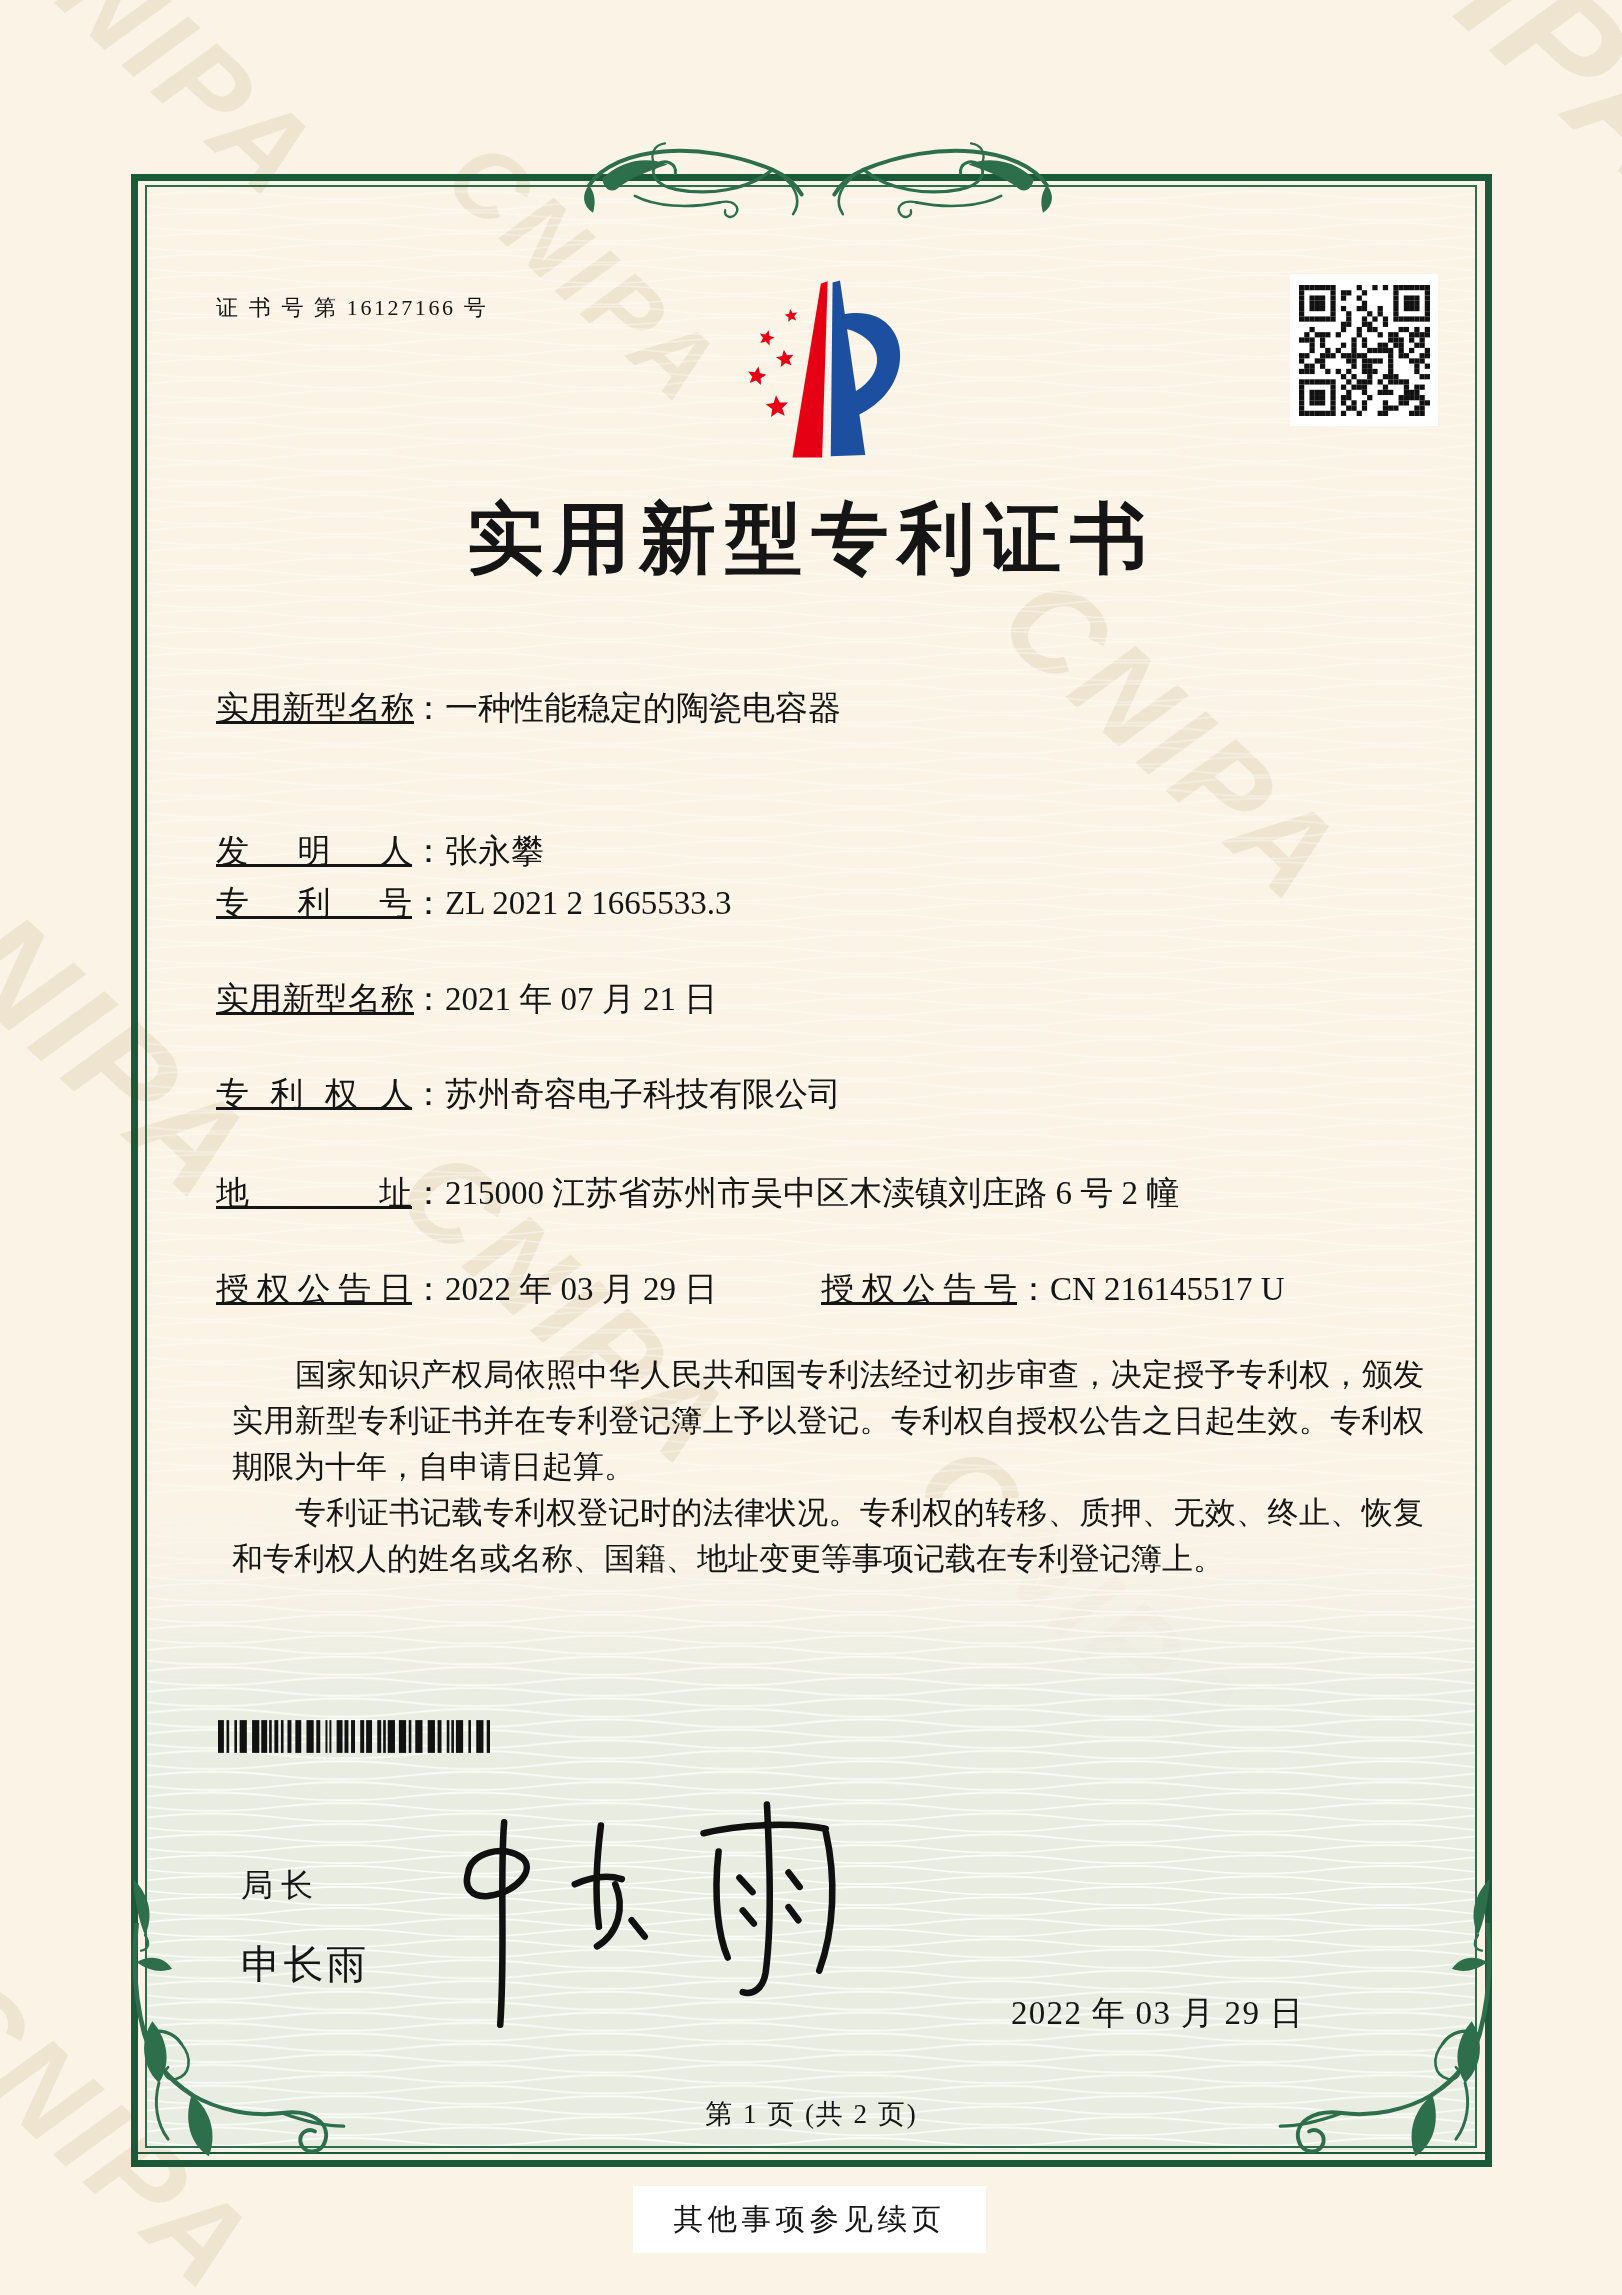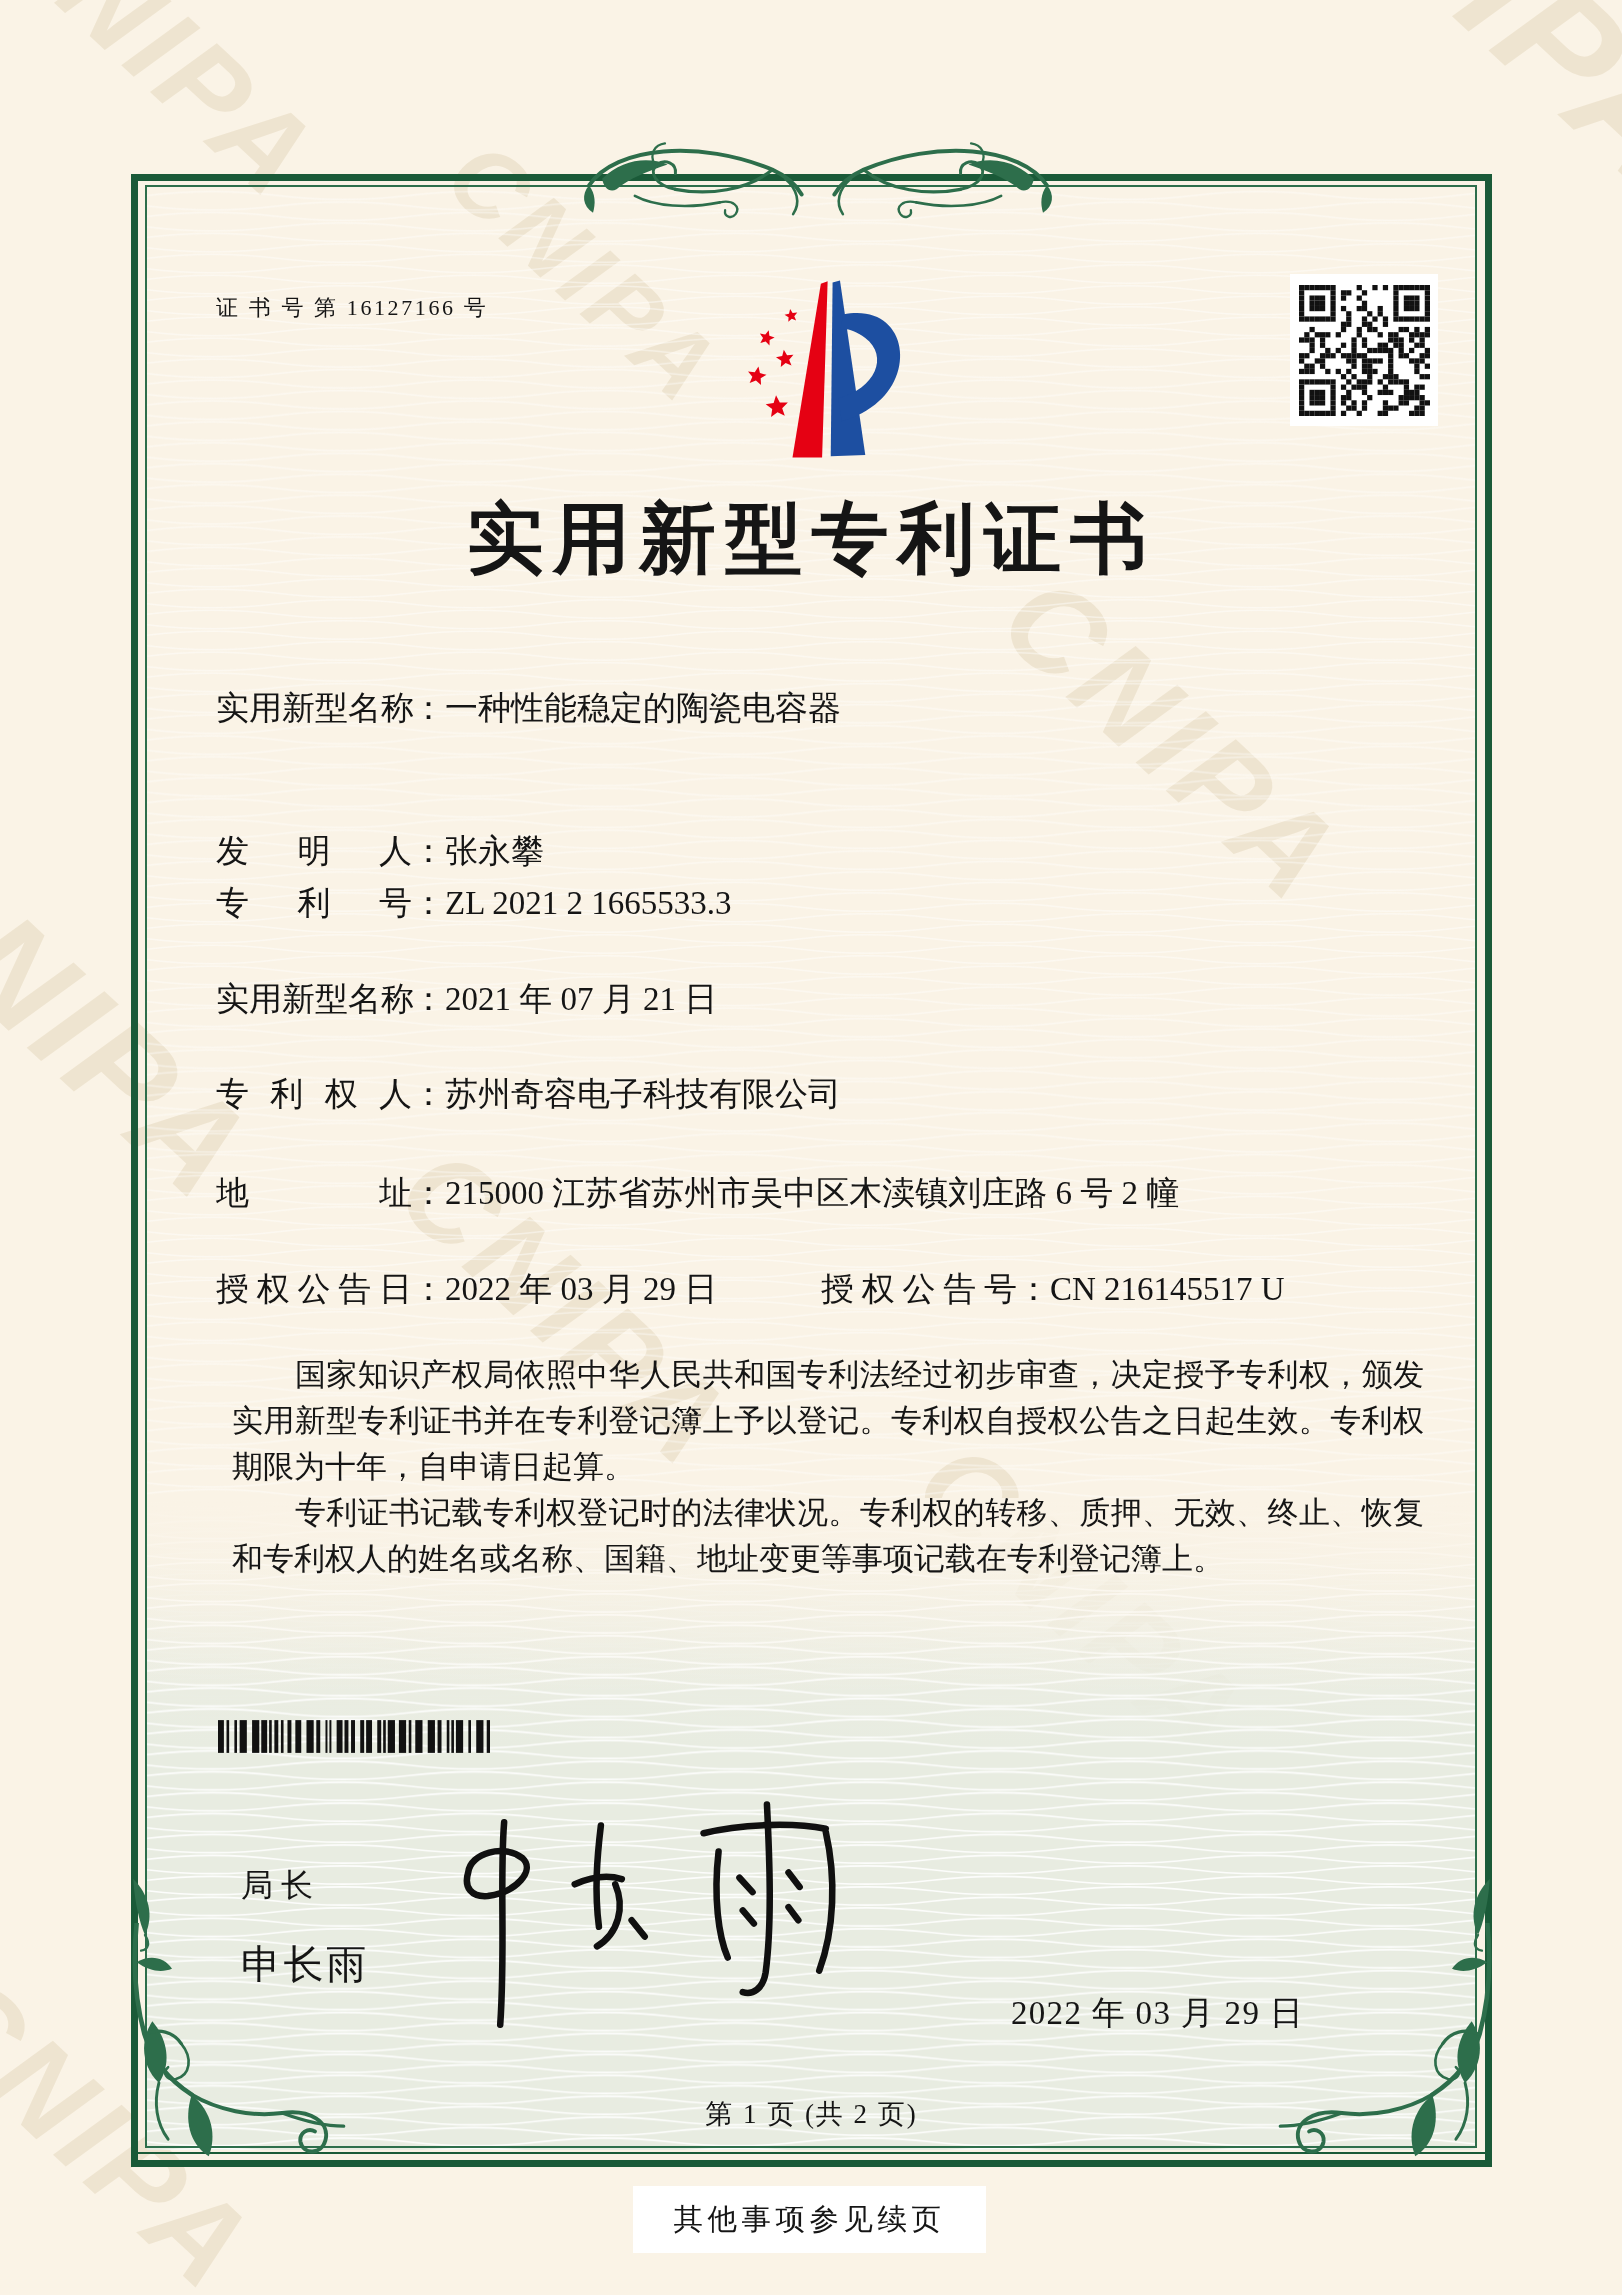--- a/index.html
+++ b/index.html
@@ -23,21 +23,21 @@
   .green-fade{position:absolute;left:0;top:0;width:100%;height:196px;
       background:linear-gradient(180deg,#faf3e6 0%, rgba(250,243,230,0) 100%);}
   
   .cert-no{position:absolute;left:216px;top:293px;font-size:22px;letter-spacing:2.6px;white-space:nowrap;}
   .logo{position:absolute;left:700px;top:272px;}
   .qr-box{position:absolute;left:1290px;top:274px;width:148px;height:152px;background:#ffffff;}
   .qr-box svg{position:absolute;left:8.5px;top:10.5px;}
   .cert-title{position:absolute;left:0;top:488px;width:1623px;text-align:center;
       font-size:77px;font-weight:bold;letter-spacing:9.2px;white-space:nowrap;}
   .row{position:absolute;left:216px;font-size:33px;white-space:nowrap;}
-  .flabel{display:inline-block;width:196px;text-align:justify;text-align-last:justify;vertical-align:bottom;}
+  .flabel{display:inline-block;width:196px;text-align:justify;text-align-last:justify;vertical-align:bottom;text-decoration:underline;}
   .grp2{position:absolute;left:605px;top:0;white-space:nowrap;}
   .grp2 .flabel{width:196px;}
   .body-par{position:absolute;left:216px;width:1192px;margin:16px;font-size:31px;line-height:46px;
       text-align:justify;text-indent:63px;}
   .barcode{position:absolute;left:218px;top:1720px;}
   .signer-title{position:absolute;left:241px;top:1864px;font-size:32px;letter-spacing:7.9px;}
   .signer-name{position:absolute;left:241px;top:1937px;font-size:40px;letter-spacing:2.6px;text-align:center;}
   .signature{position:absolute;left:393px;top:1786px;}
   .issue-date{position:absolute;left:1011px;top:1991px;font-size:33px;letter-spacing:1.3px;white-space:nowrap;}
   .page-footer{position:absolute;left:131px;top:2096px;width:1361px;text-align:center;font-size:27px;letter-spacing:2px;}

